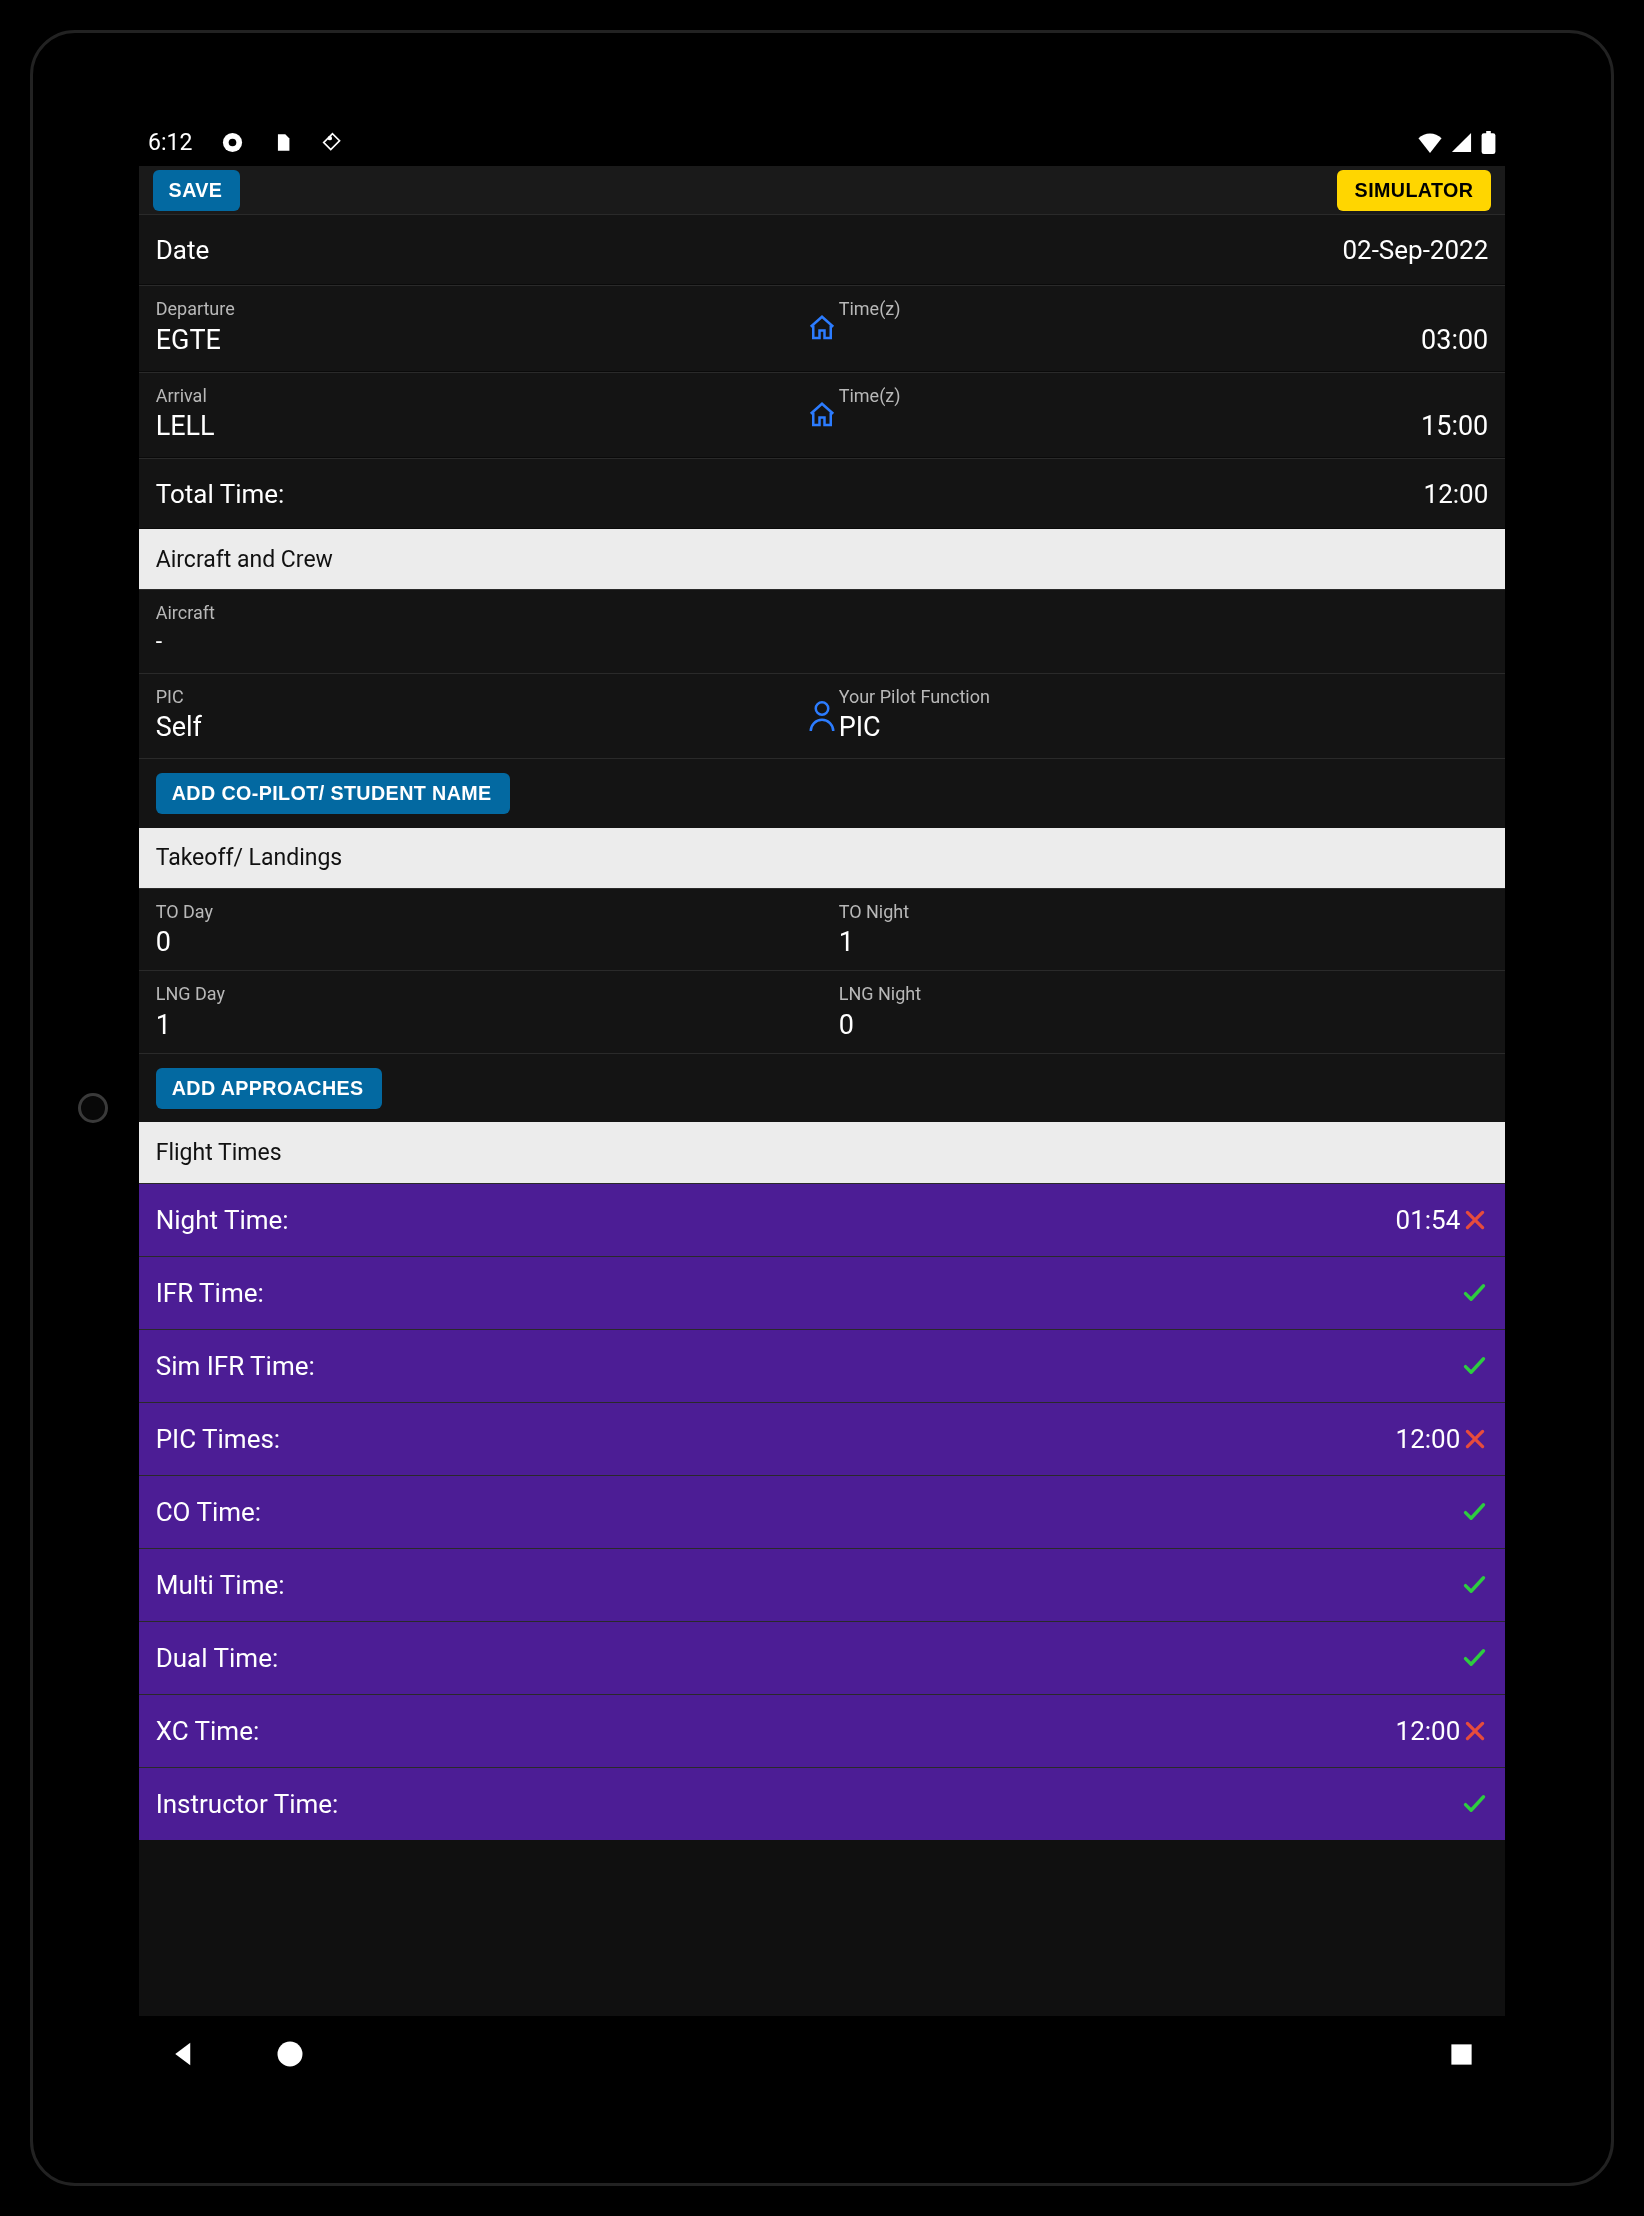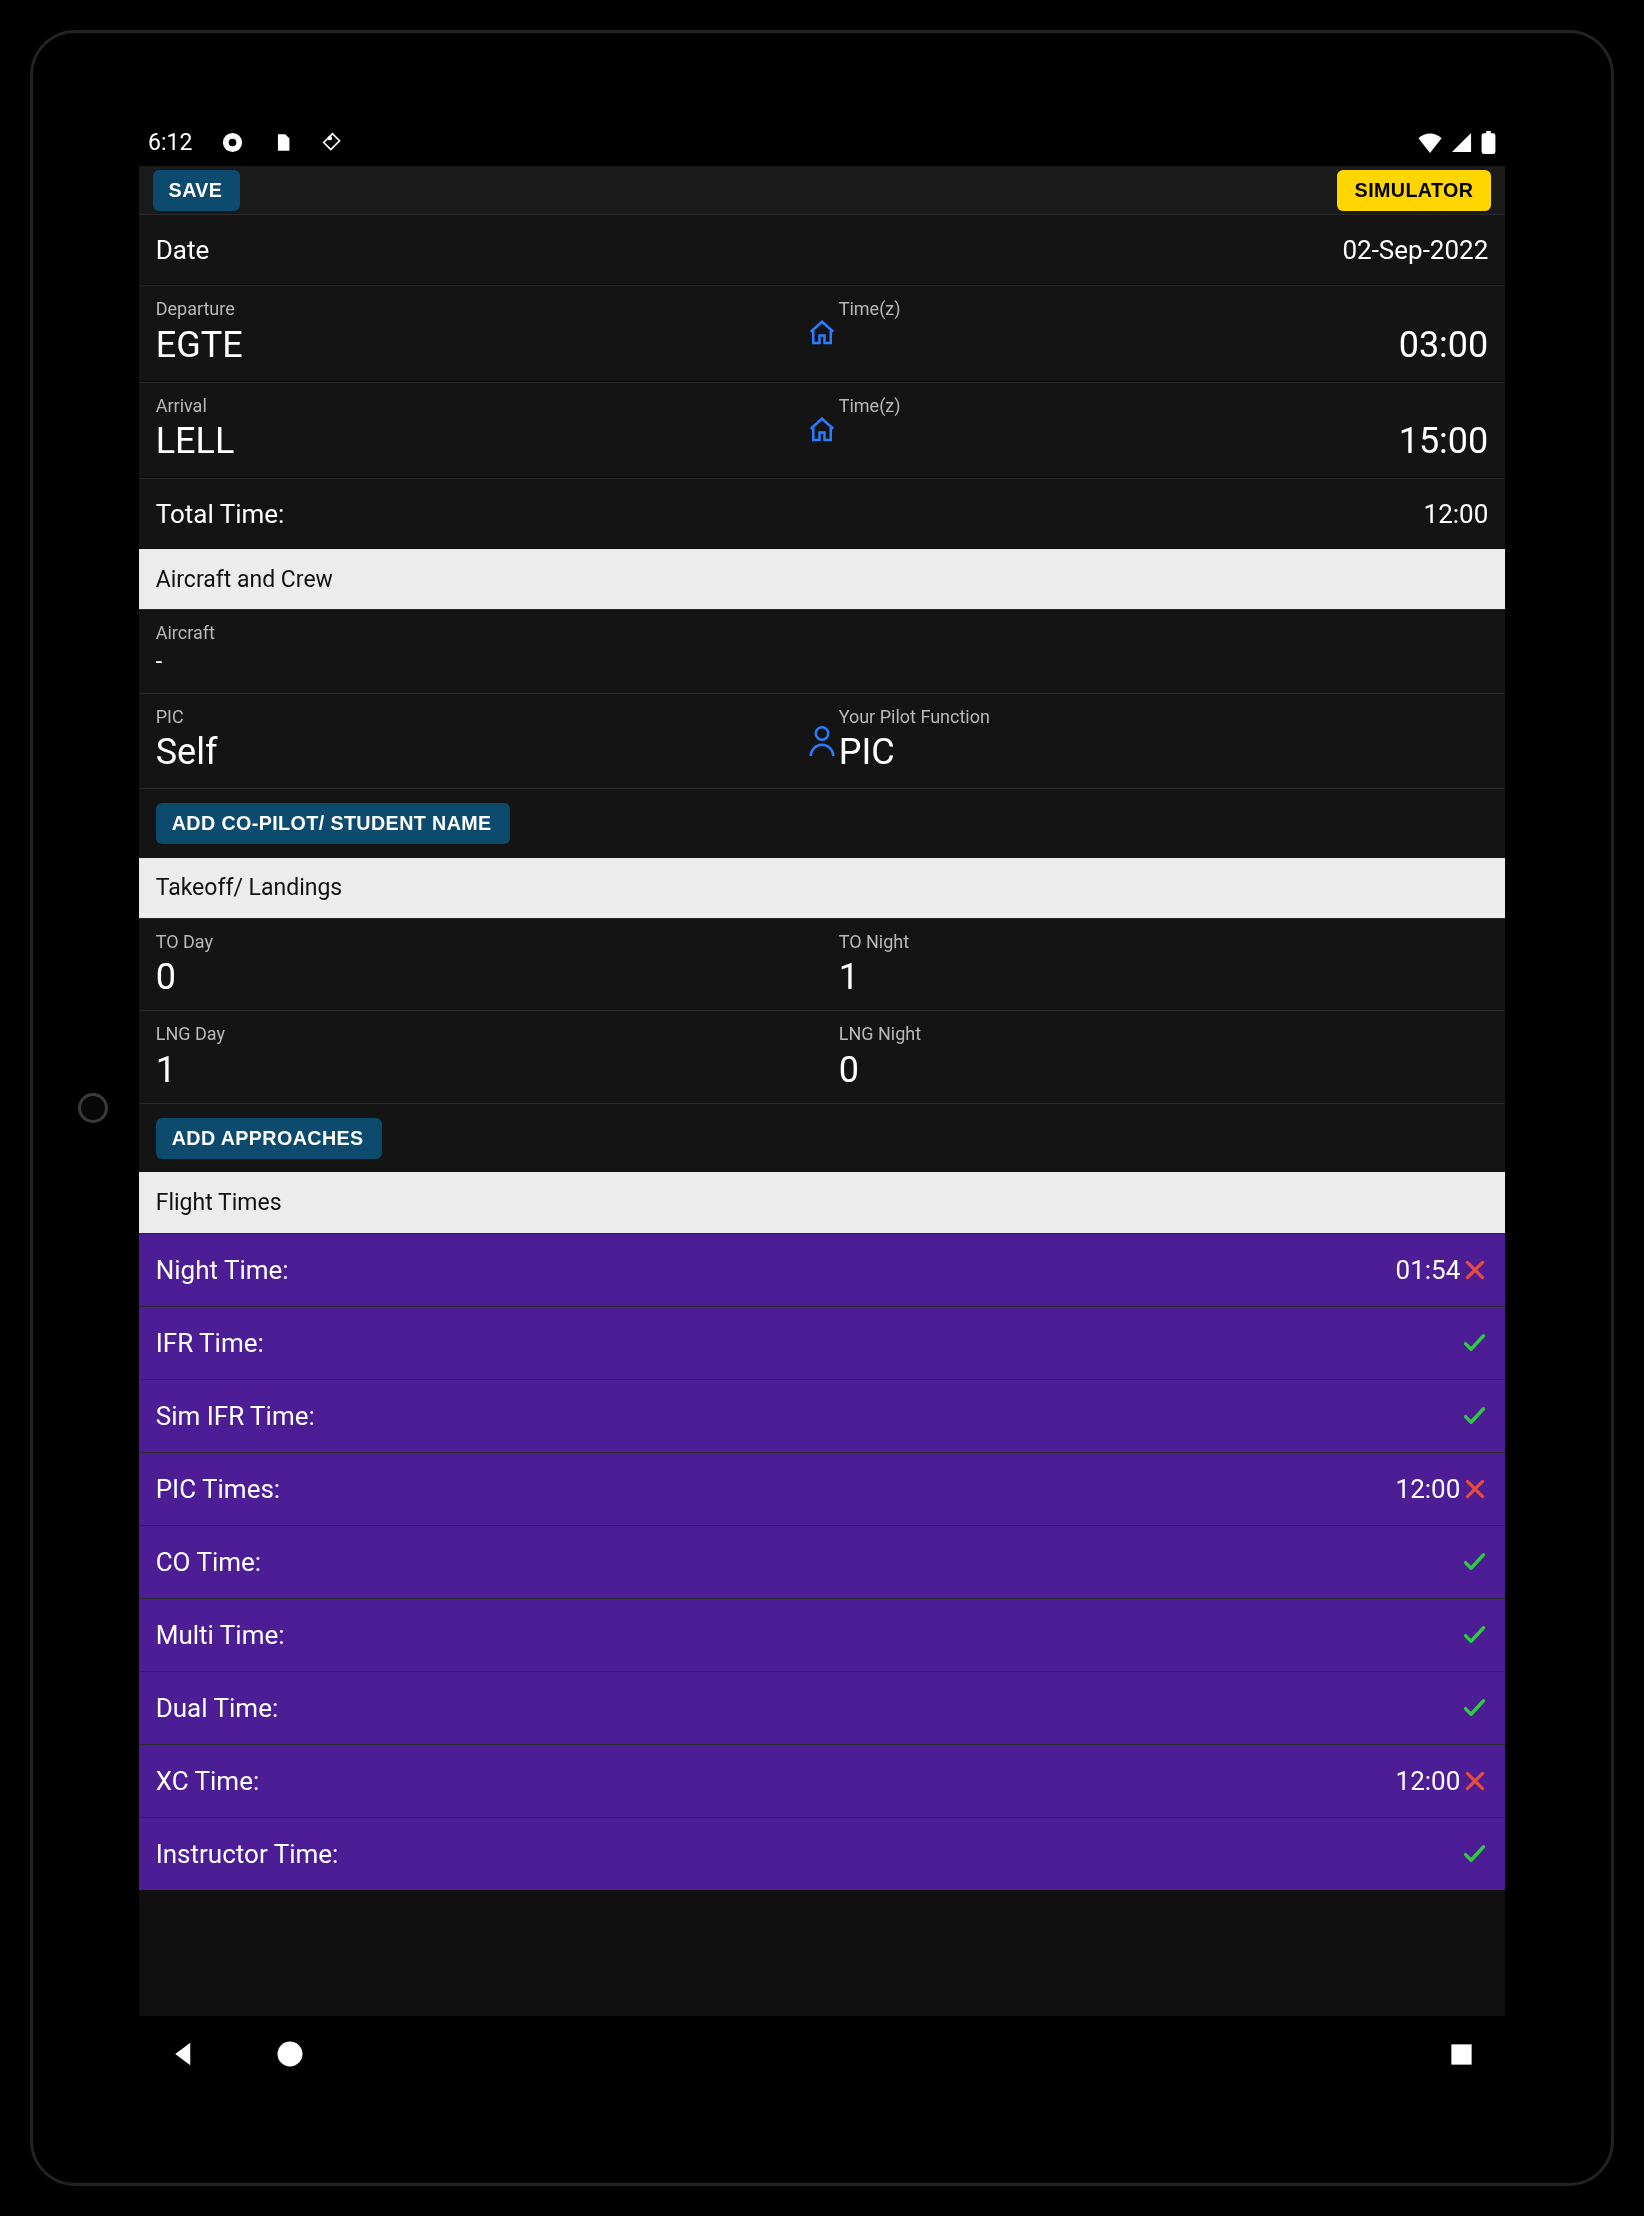--- a/index.html
+++ b/index.html
@@ -62,21 +62,21 @@
   }
   .btn {
     font-size: 19.7px;
     font-weight: 600;
     padding: 9px 18px;
     border-radius: 6px;
     border: none;
     cursor: pointer;
     letter-spacing: 0.4px;
   }
-  .btn-blue { background: #0c4a6e; color: #fff; padding-left: 16px; }
+  .btn-blue { background: #0369a1; color: #fff; padding-left: 16px; }
   .btn-yellow { background: #ffd600; color: #000; font-weight: 700; }
   .content {
     flex: 1;
     overflow: hidden;
     background: #101010;
     display: flex;
     flex-direction: column;
   }
   .row {
     border-top: 0.8px solid #2a2a2a;
@@ -103,21 +103,21 @@
     display: flex;
     flex-direction: column;
   }
   .row-two .col.right { text-align: right; align-items: flex-end; }
   .small-label {
     font-size: 18px;
     color: #b8b8b8;
     margin-bottom: 4.5px;
   }
   .value {
-    font-size: 36px;
+    font-size: 27px;
     color: #fff;
   }
   .icon-wrap {
     position: absolute;
     left: 50%;
     top: 50%;
     transform: translate(-50%, -50%);
     color: #2c7cff;
   }
   .row-half-pos { position: relative; }

